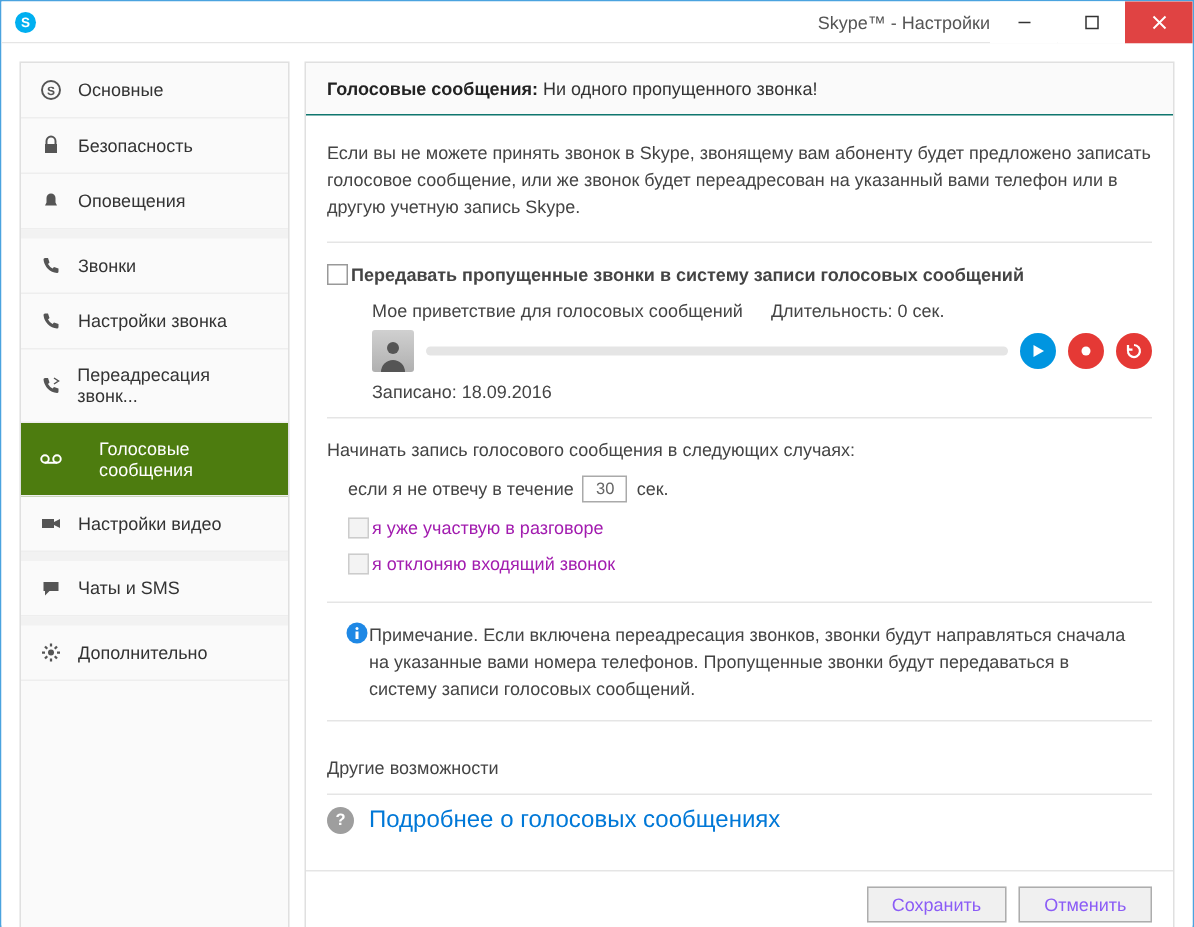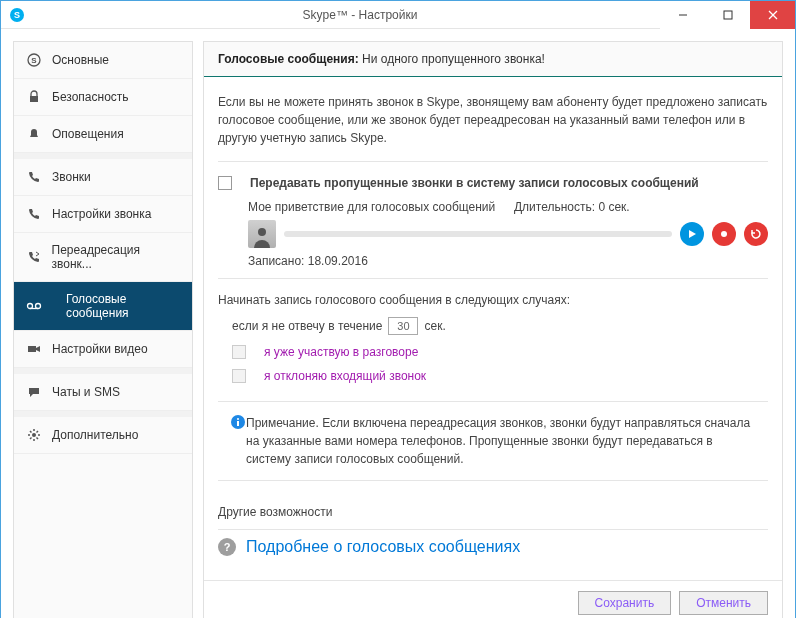--- a/index.html
+++ b/index.html
@@ -1,38 +1,38 @@
 <!DOCTYPE html>
 <html><head>
 <meta charset="utf-8">
 <style>
 * { box-sizing: border-box; margin: 0; padding: 0; }
 body { font-family: "Segoe UI", Tahoma, sans-serif; font-size: 12px; background: #fff; color: #333; }
 .window { width: 796px; height: 618px; border: 1px solid #4aa3df; display: flex; flex-direction: column; background: #fff; }
 .titlebar { height: 28px; background: #fff; display: flex; align-items: center; padding: 0 0 0 8px; border-bottom: 1px solid #e5e5e5; }
 .titlebar-icon { width: 16px; height: 16px; display: inline-flex; align-items: center; justify-content: center; }
-.titlebar-title { flex: 1; text-align: center; font-size: 12px; color: #555; padding-left: 35px; }
+.titlebar-title { flex: 1; text-align: right; font-size: 12px; color: #555; padding-left: 35px; }
 .winbtns { display: flex; }
 .winbtn { width: 45px; height: 28px; display: flex; align-items: center; justify-content: center; background: #fff; }
 .winbtn.close { background: #e04343; color: #fff; }
 .winbtn svg { display: block; }
 .body { flex: 1; display: flex; padding: 12px; gap: 10px; background: #fff; }
 .sidebar { width: 180px; border: 1px solid #e0e0e0; background: #fafafa; display: flex; flex-direction: column; }
 .side-item { display: flex; align-items: center; gap: 10px; padding: 10px 12px; font-size: 12px; color: #333; border-bottom: 1px solid #eee; cursor: pointer; }
 .side-item .icon { width: 16px; height: 16px; display: inline-flex; align-items: center; justify-content: center; color: #555; }
-.side-item.selected { background: #0c4a6e; color: #fff; gap: 24px; }
+.side-item.selected { background: #4d7c0f; color: #fff; gap: 24px; }
 .side-item.selected .icon { color: #fff; }
 .side-spacer { height: 6px; border-bottom: none; background: #f2f2f2; }
 .content { flex: 1; border: 1px solid #e0e0e0; display: flex; flex-direction: column; overflow: hidden; }
 .content-header { padding: 10px 14px; border-bottom: 1px solid #0f766e; background: #fafafa; font-size: 12px; }
 .content-header b { font-weight: 600; color: #222; }
 .content-body { flex: 1; padding: 16px 14px; overflow-y: auto; font-size: 12px; color: #444; }
 .intro-text { line-height: 1.5; margin-bottom: 14px; }
 hr.sep { border: none; border-top: 1px solid #e5e5e5; margin: 10px 0 14px; }
-.chk-row { display: flex; align-items: center; gap: 18px; margin-bottom: 10px; }
+.chk-row { display: flex; align-items: center; gap: 2px; margin-bottom: 10px; }
 .chk { width: 14px; height: 14px; border: 1px solid #999; background: #fff; flex-shrink: 0; }
 .chk.disabled { border-color: #ccc; background: #f3f3f3; }
 .greeting-block { padding-left: 30px; }
 .greeting-line { display: flex; align-items: center; gap: 6px; margin-bottom: 6px; font-size: 12px; color: #444; }
 .greeting-row { display: flex; align-items: center; gap: 8px; margin-bottom: 6px; }
 .avatar { width: 28px; height: 28px; background: linear-gradient(#d0d0d0,#b0b0b0); border-radius: 2px; display:flex; align-items:flex-end; justify-content:center; overflow:hidden;}
 .avatar svg { display:block; }
 .track { flex: 1; height: 6px; background: #e5e5e5; border-radius: 3px; }
 .circ-btn { width: 24px; height: 24px; border-radius: 50%; display: inline-flex; align-items: center; justify-content: center; cursor: pointer; }
 .circ-btn.play { background: #0095e0; }

